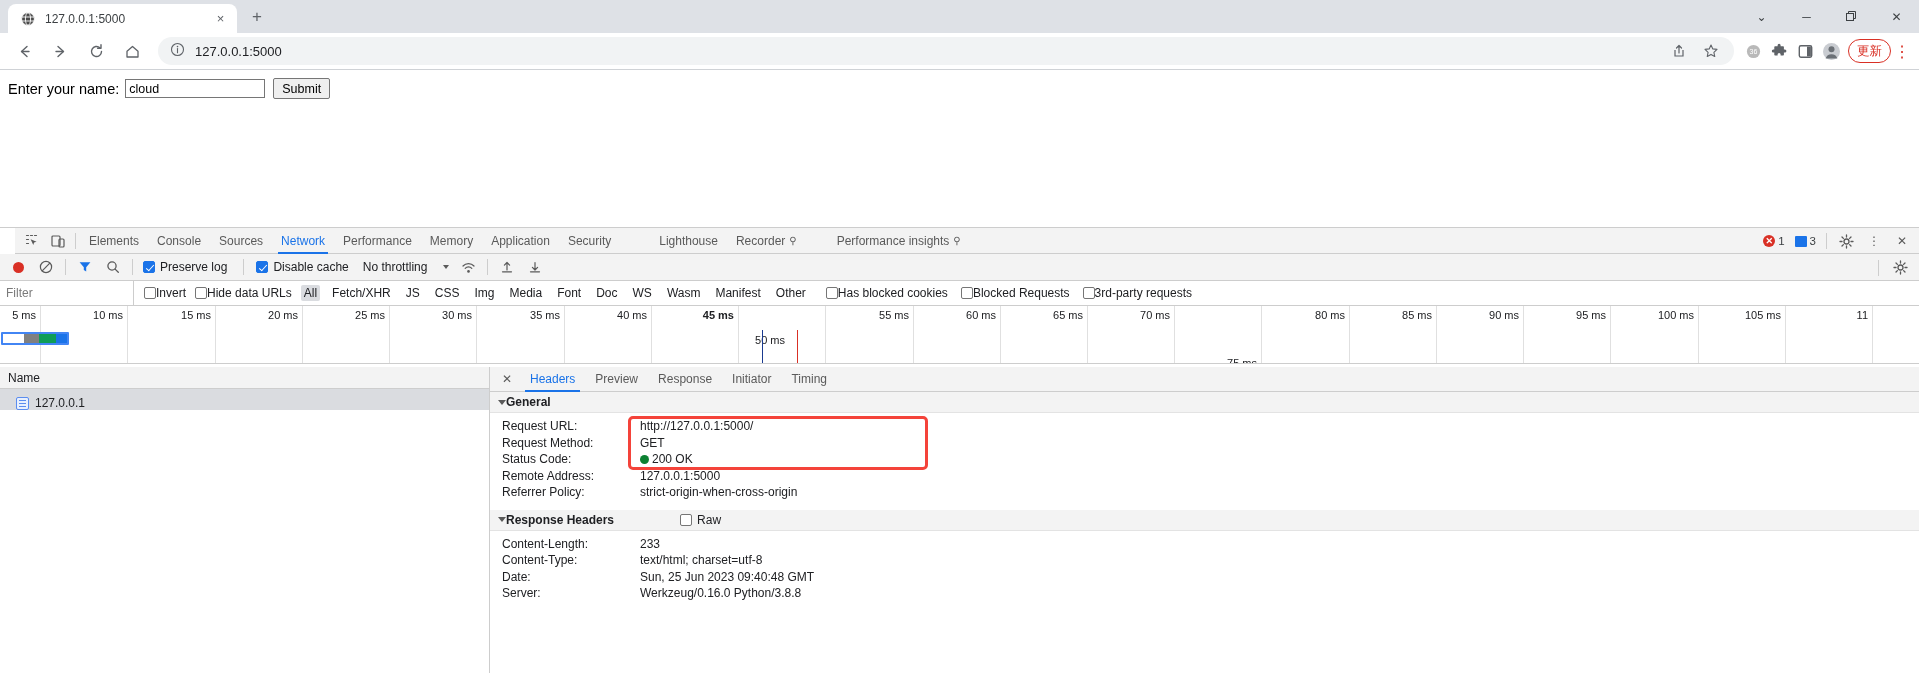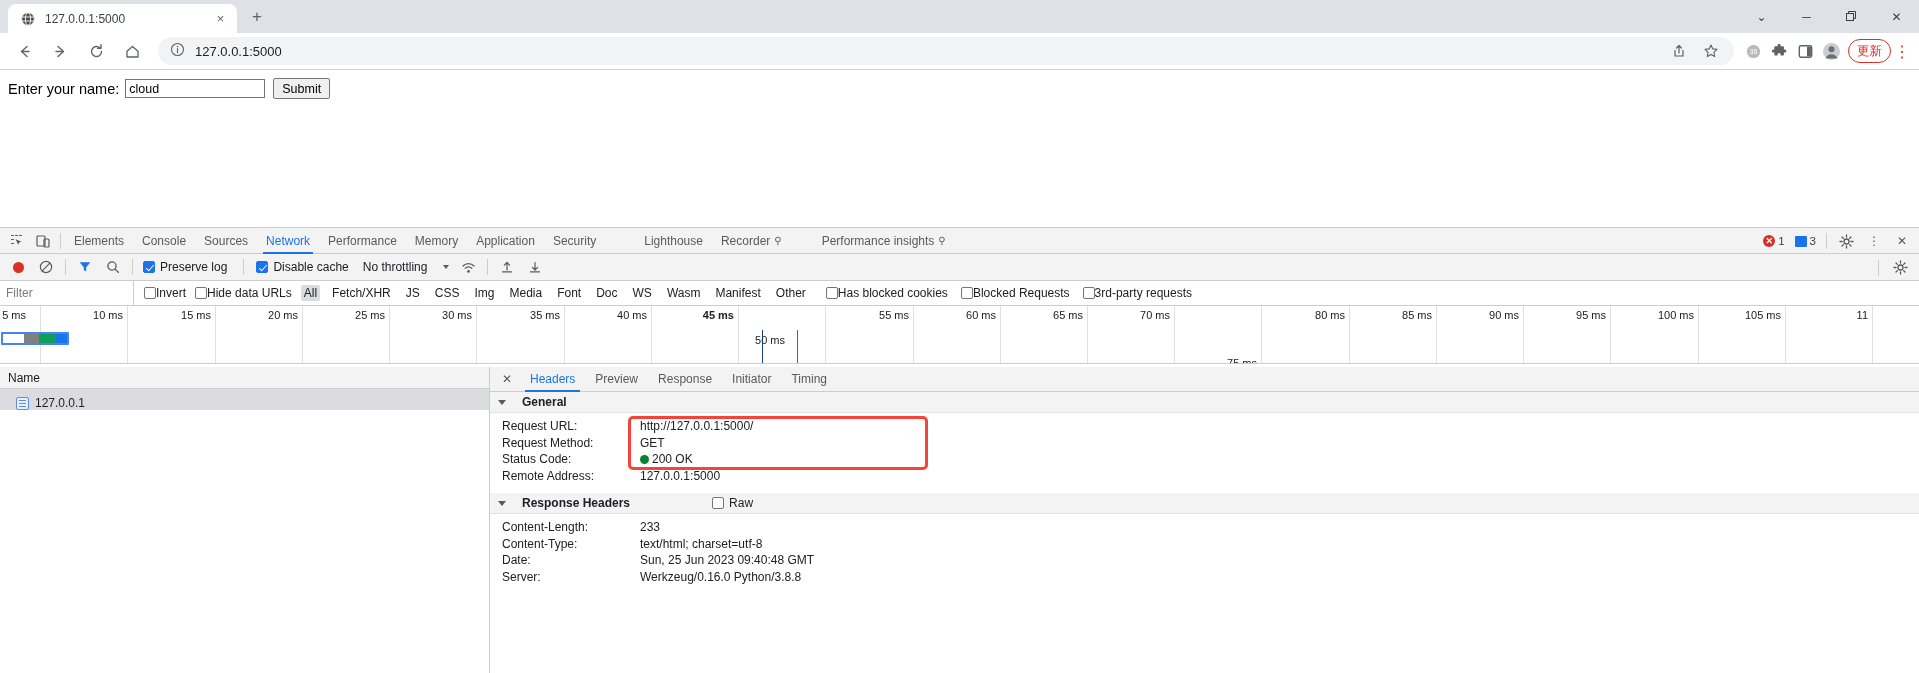--- a/index.html
+++ b/index.html
@@ -106,21 +106,21 @@
   }
 
   
   .devtools {
     position: absolute; left: 0; right: 0; top: 227px; bottom: 0;
     background: #ffffff; border-top: 1px solid #cdcdcd;
     font-size: 12px; color: #202124;
   }
   .dt-toolbar {
     height: 26px; background: #f3f3f3; border-bottom: 1px solid #cdcdcd;
-    display: flex; align-items: center; padding: 0 4px; position: relative;
+    display: flex; align-items: center; padding: 0 4px; position: relative; margin-left: 15px;
   }
   .dt-icon-btn {
     width: 26px; height: 24px; display: flex;
     align-items: center; justify-content: center; color: #5a5a5a;
   }
   .dt-vsep { width: 1px; height: 16px; background: #cdcdcd; margin: 0 4px; }
   .dt-tab {
     height: 26px; padding: 0 9px; display: flex; align-items: center;
     font-size: 12px; color: #5a5a5a; position: relative; gap: 4px;
   }
@@ -243,21 +243,21 @@
     font-size: 12px; color: #5a5a5a; position: relative;
   }
   .dtab.active { color: #1a73e8; }
   .dtab.active::after {
     content: ""; position: absolute; left: 5px; right: 5px; bottom: 0;
     height: 2px; background: #1a73e8;
   }
   .detail-body { flex: 1; overflow: hidden; position: relative; }
   .sect-head {
     height: 21px; background: #f3f3f3; border-bottom: 1px solid #e3e3e3;
-    display: flex; align-items: center; gap: 16px; padding-left: 8px;
+    display: flex; align-items: center; gap: 0; padding-left: 8px;
     font-size: 12px; color: #202124; font-weight: bold;
   }
   .caret-r { width: 0; height: 0; border-left: 4px solid transparent; border-right: 4px solid transparent; border-top: 5px solid #5a5a5a; }
   .hdr-row {
     display: flex; align-items: center; height: 16.5px;
     font-size: 12px; padding-left: 12px;
   }
   .hdr-key { width: 138px; flex: none; color: #202124; }
   .hdr-val { color: #202124; }
   .green-dot {
@@ -559,21 +559,21 @@
         <label class="fcheck" style="margin-left:4px">
           <span class="chk"></span>
           <span>3rd-party requests</span>
         </label>
       </div>
     </div>
 
     <div class="dt-overview">
       <div class="ruler" id="ruler">
           <div class="tick" style="left: 40px;"></div>
-          <div class="tick-label" style="left: 30px;">5 ms</div>
+          <div class="tick-label" style="left: 40px;">5 ms</div>
           <div class="tick" style="left: 127px;"></div>
           <div class="tick-label" style="left: 127px;">10 ms</div>
           <div class="tick" style="left: 215px;"></div>
           <div class="tick-label" style="left: 215px;">15 ms</div>
           <div class="tick" style="left: 302px;"></div>
           <div class="tick-label" style="left: 302px;">20 ms</div>
           <div class="tick" style="left: 389px;"></div>
           <div class="tick-label" style="left: 389px;">25 ms</div>
           <div class="tick" style="left: 476px;"></div>
           <div class="tick-label" style="left: 476px;">30 ms</div>
@@ -663,20 +663,24 @@
               <span class="hdr-val">GET</span>
             </div>
             <div class="hdr-row">
               <span class="hdr-key">Status Code:</span>
               <span class="hdr-val"><span class="green-dot"></span><span>200 OK</span></span>
             </div>
             <div class="hdr-row">
               <span class="hdr-key">Remote Address:</span>
               <span class="hdr-val">127.0.0.1:5000</span>
             </div>
+            <div class="hdr-row">
+              <span class="hdr-key">Referrer Policy:</span>
+              <span class="hdr-val">strict-origin-when-cross-origin</span>
+            </div>
           </div>
 
           <div class="sect-head" style="margin-top:9px">
             <span class="caret-r"></span>
             <span>Response Headers</span>
             <label class="raw-chk">
               <span class="chk"></span>
               <span>Raw</span>
             </label>
           </div>

